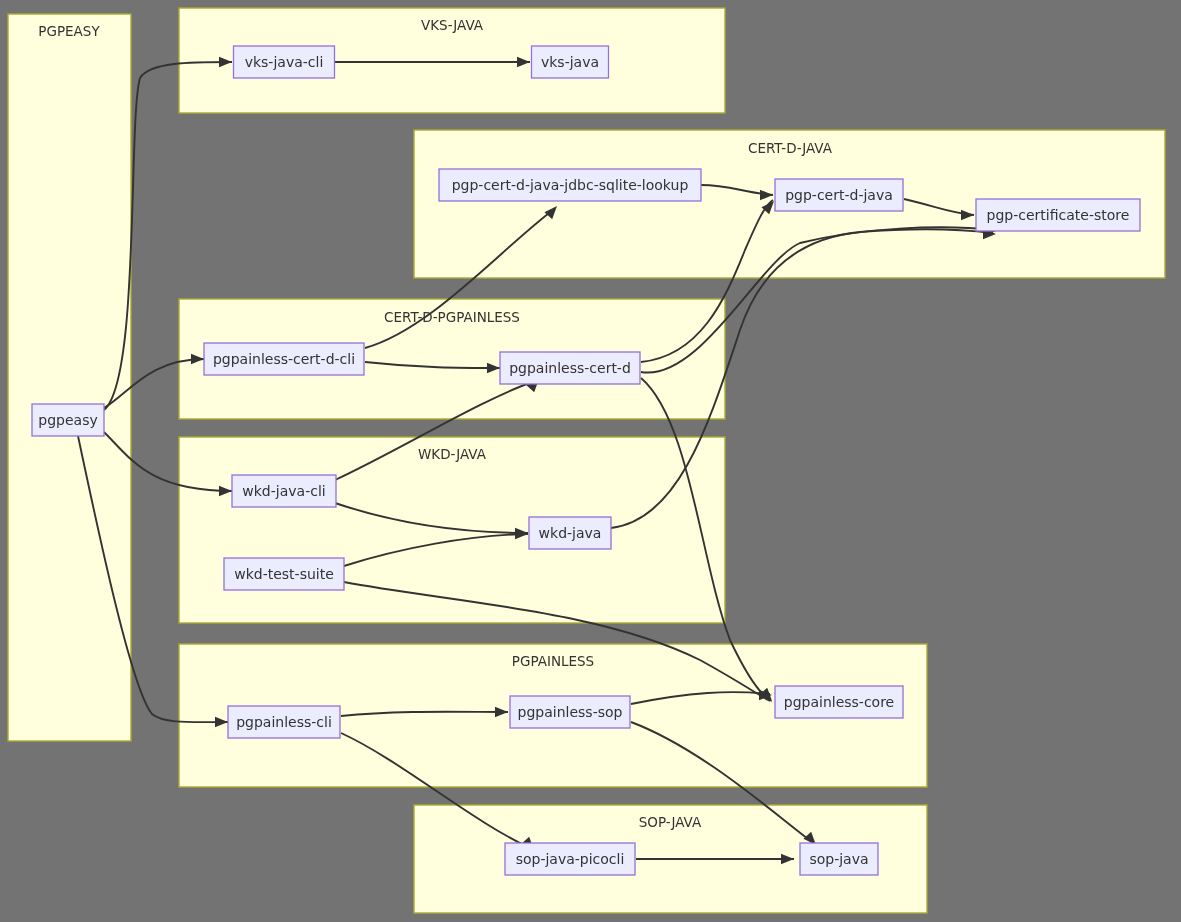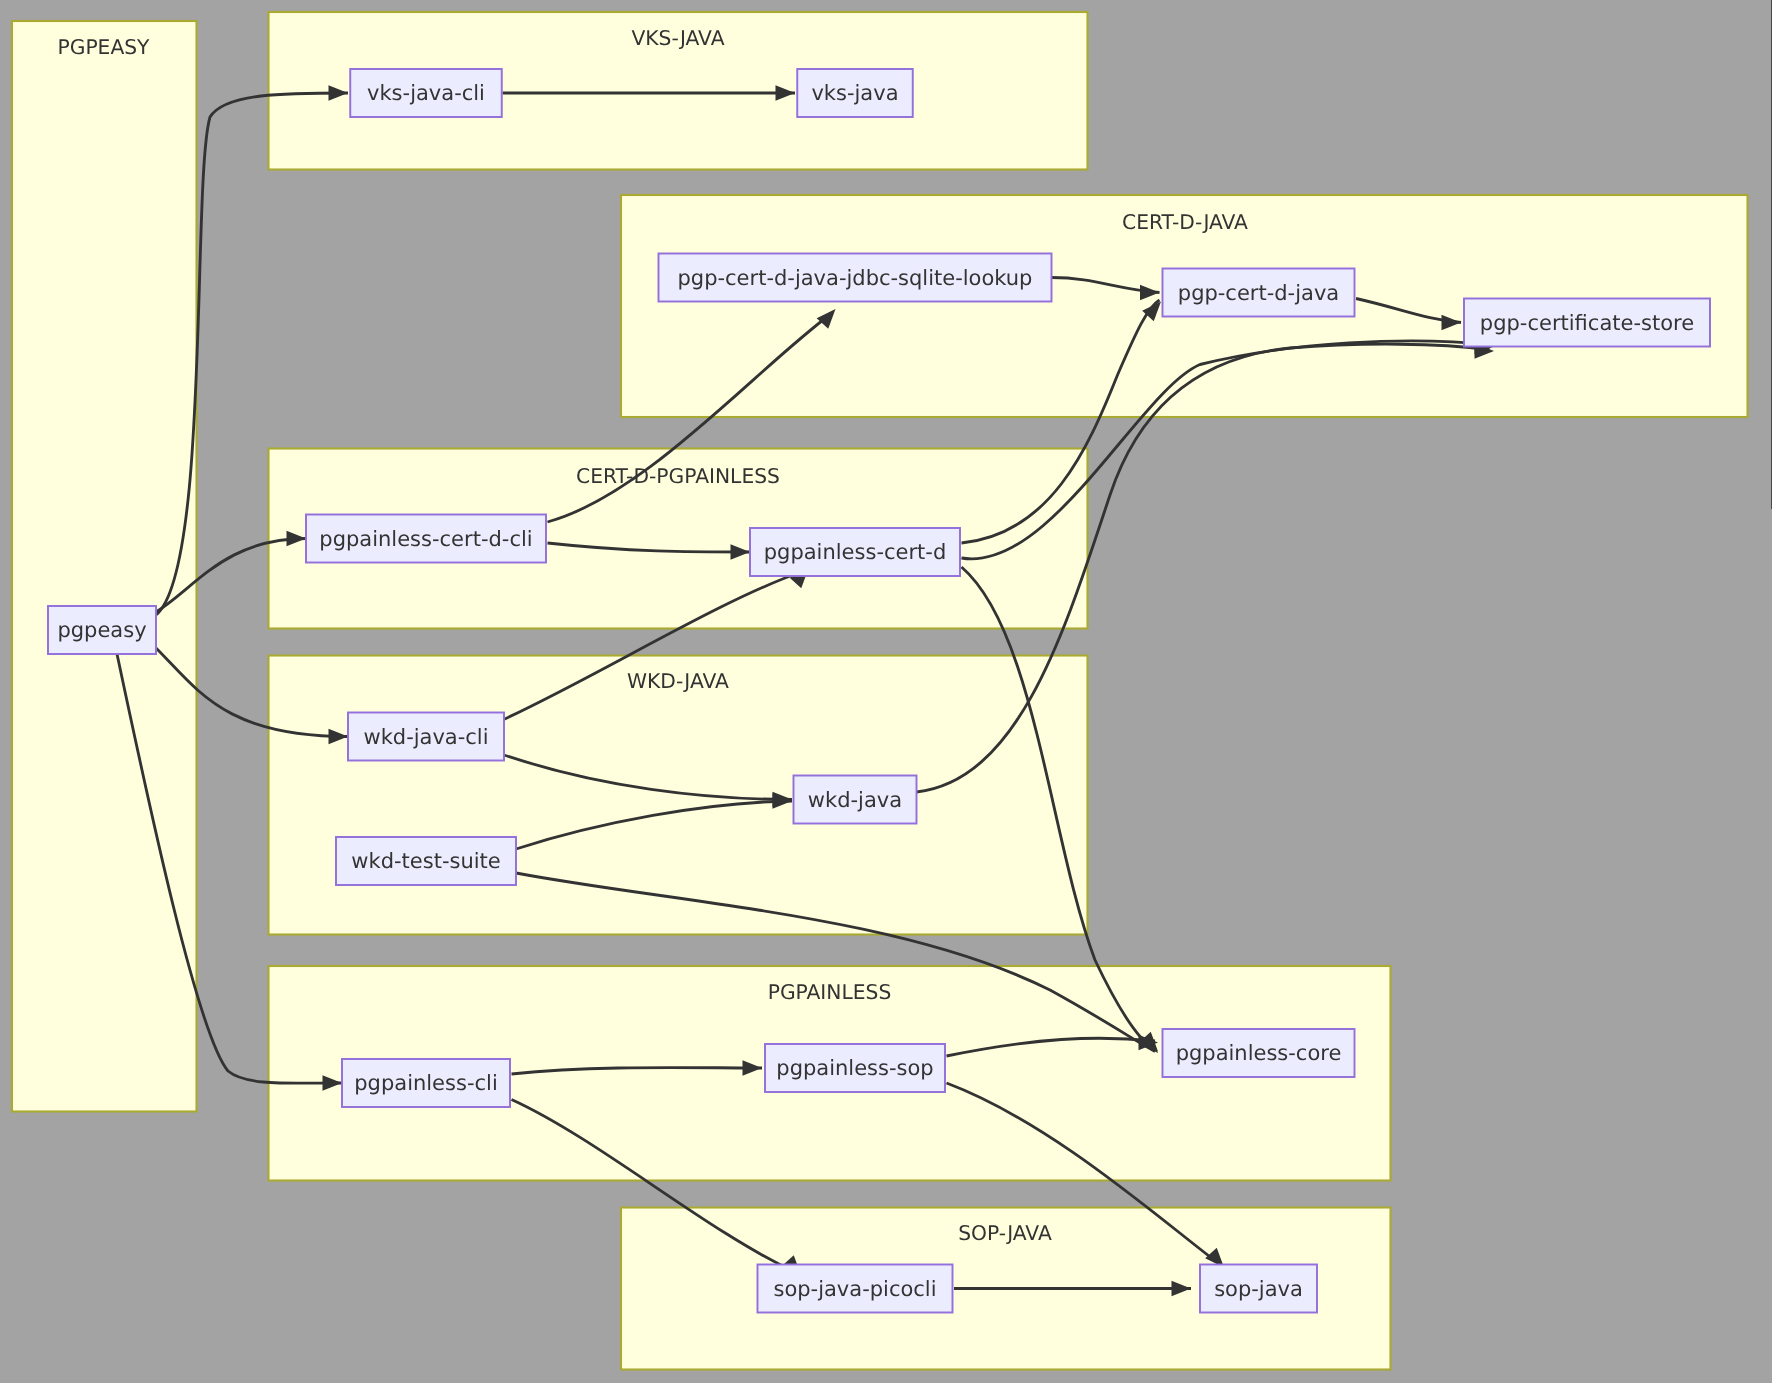--- a/index.html
+++ b/index.html
@@ -10,21 +10,21 @@
   body {
     width: 1181px;
     height: 922px;
     font-family: "DejaVu Sans", sans-serif;
     overflow: hidden;
   }
   #diagram-root {
     position: relative;
     width: 1181px;
     height: 922px;
-    background: #a3a3a3;
+    background: #737373;
   }
   svg#graph {
     display: block;
     width: 1181px;
     height: 922px;
   }
   .cluster-rect {
     fill: #ffffde;
     stroke: #aaaa33;
     stroke-width: 1.4px;

